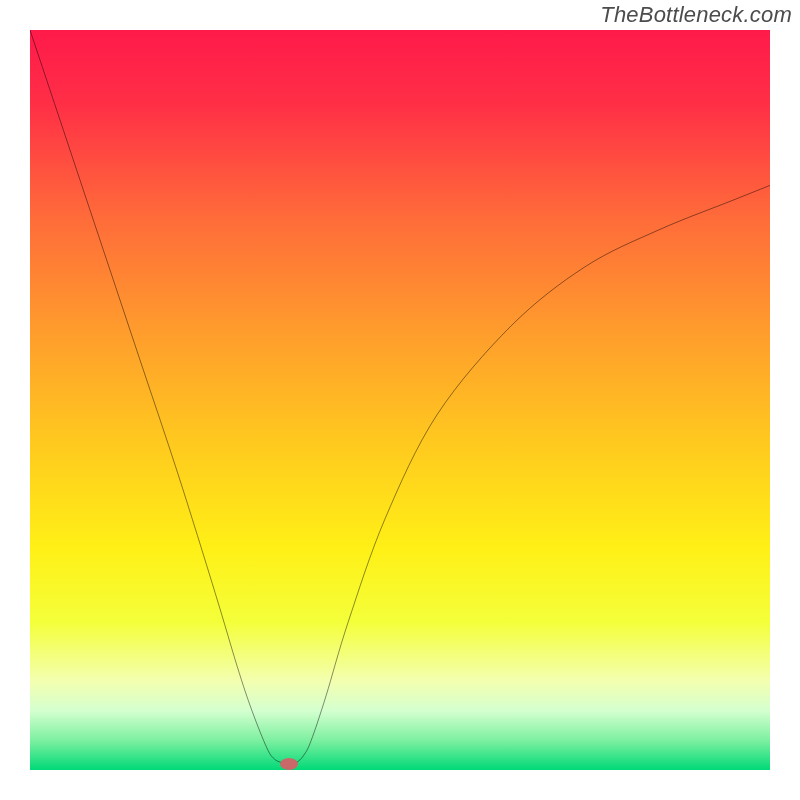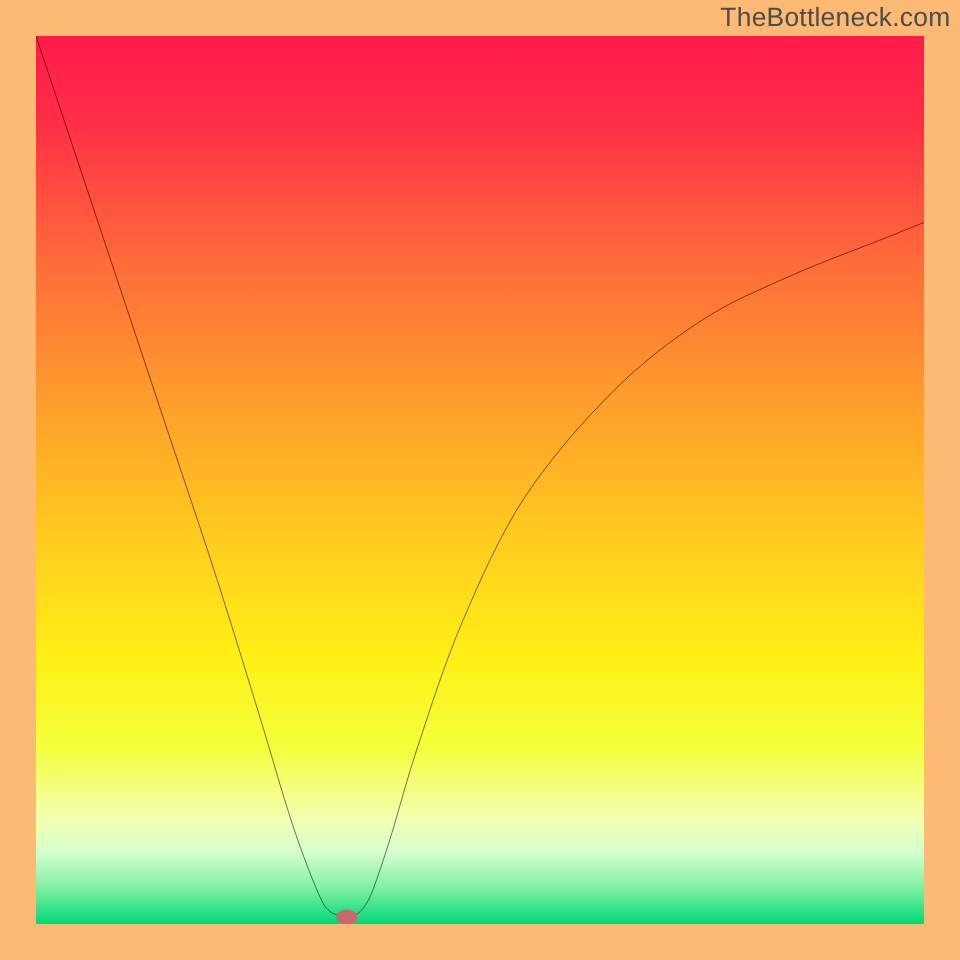--- a/index.html
+++ b/index.html
@@ -10,21 +10,22 @@
     background: #000;
     overflow: hidden;
     font-family: Arial, Helvetica, sans-serif;
   }
   .frame {
     position: absolute;
     top: 0;
     left: 0;
     width: 800px;
     height: 800px;
-    background: #fdba74;
+    background: #ffffff;
+    font-style: italic;
   }
   .watermark {
     position: absolute;
     top: 2px;
     right: 8px;
     color: #4c4c4c;
     font-size: 22px;
     font-weight: 500;
     letter-spacing: 0.2px;
     pointer-events: none;

